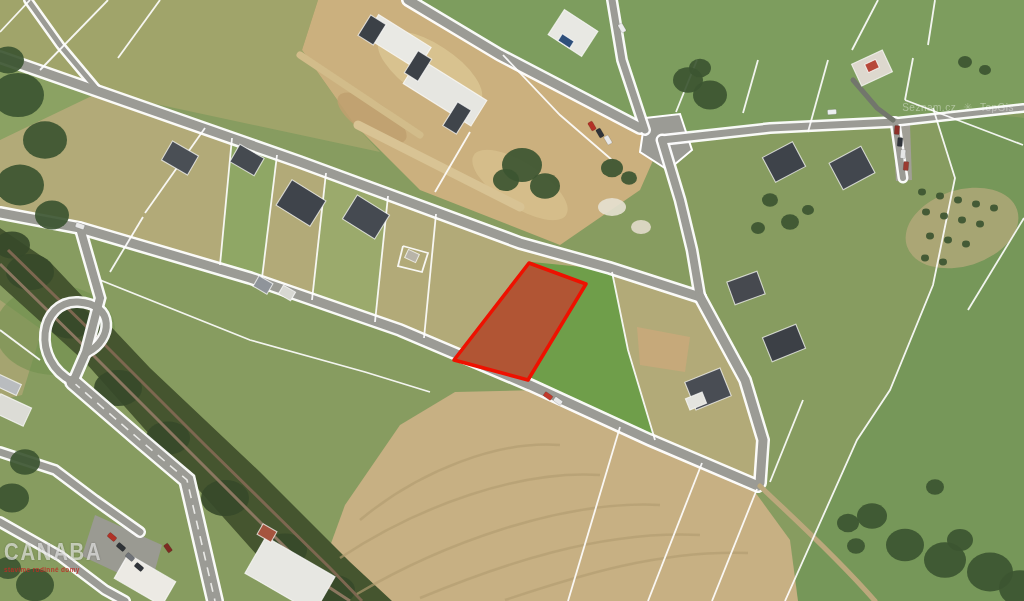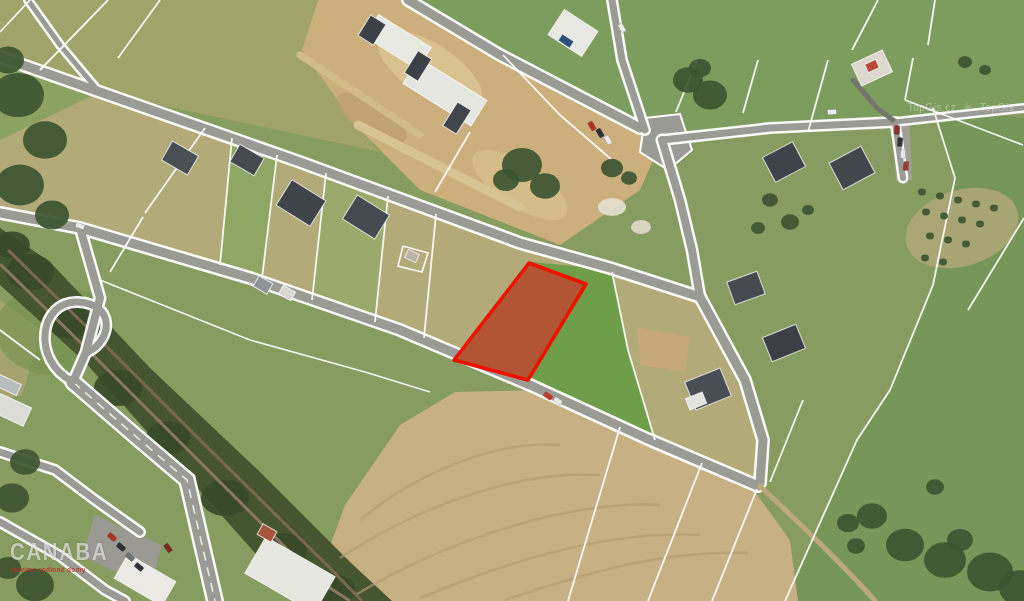--- a/index.html
+++ b/index.html
@@ -2,21 +2,21 @@
 <html><head>
 <meta charset="utf-8">
 <style>
   html,body{margin:0;padding:0;background:#222;}
   #stage{position:relative;width:1024px;height:601px;overflow:hidden;
          font-family:"Liberation Sans", sans-serif;}
   #map-svg{position:absolute;left:0;top:0;}
   .credits{position:absolute;top:101px;right:10px;display:flex;gap:7px;align-items:center;
            font-size:10px;color:rgba(255,255,255,0.38);letter-spacing:.5px;user-select:none;}
   .credits .sep{font-size:11px;opacity:.8;}
-  .brand{position:absolute;left:10px;top:541px;user-select:none;line-height:1;}
+  .brand{position:absolute;left:4px;top:541px;user-select:none;line-height:1;}
   .brand-name{font-size:23px;font-weight:bold;letter-spacing:2px;
               color:rgba(255,255,255,0.60);transform:scaleX(.88);transform-origin:left;
               text-shadow:0 0 2px rgba(0,0,0,0.25);}
   .brand-tagline{margin-top:2px;font-size:7px;letter-spacing:.4px;font-weight:bold;
                  color:rgba(190,42,36,0.85);filter:blur(.3px);transform:scaleX(.92);transform-origin:left;}
 </style>
 </head>
 <body>
 
 <div id="stage">
@@ -212,21 +212,21 @@
       <rect x="134.5" y="564.5" width="9" height="5" rx="1" fill="#30343a" stroke="rgba(0,0,0,0.25)" stroke-width="0.5" transform="rotate(40 139 567)"></rect>
       <rect x="163.5" y="545.5" width="9" height="5" rx="1" fill="#7e2a22" stroke="rgba(0,0,0,0.25)" stroke-width="0.5" transform="rotate(55 168 548)"></rect>
       <rect x="75.5" y="223.5" width="9" height="5" rx="1" fill="#e9e9e9" stroke="rgba(0,0,0,0.25)" stroke-width="0.5" transform="rotate(20 80 226)"></rect>
       <rect x="617.5" y="25.5" width="9" height="5" rx="1" fill="#ececec" stroke="rgba(0,0,0,0.25)" stroke-width="0.5" transform="rotate(60 622 28)"></rect>
       <rect x="827.5" y="109.5" width="9" height="5" rx="1" fill="#eceff0" stroke="rgba(0,0,0,0.25)" stroke-width="0.5" transform="rotate(-5 832 112)"></rect>
       <polygon points="529,263 586,284 528,380 454,360" fill="#9c6a45"></polygon>
       <polygon points="529,263 586,284 528,380 454,360" fill="rgba(226,36,14,0.30)" stroke="#ee1100" stroke-width="3.5" stroke-linejoin="round"></polygon>
     </svg>
 
   <div class="credits">
-    <span>TopGis.cz</span>
+    <span>Seznam.cz</span>
     <span class="sep">✳</span>
     <span>TopGis</span>
   </div>
 
   <div class="brand">
     <div class="brand-name">CANABA</div>
     <div class="brand-tagline">stavíme rodinné domy</div>
   </div>
 </div>
 

